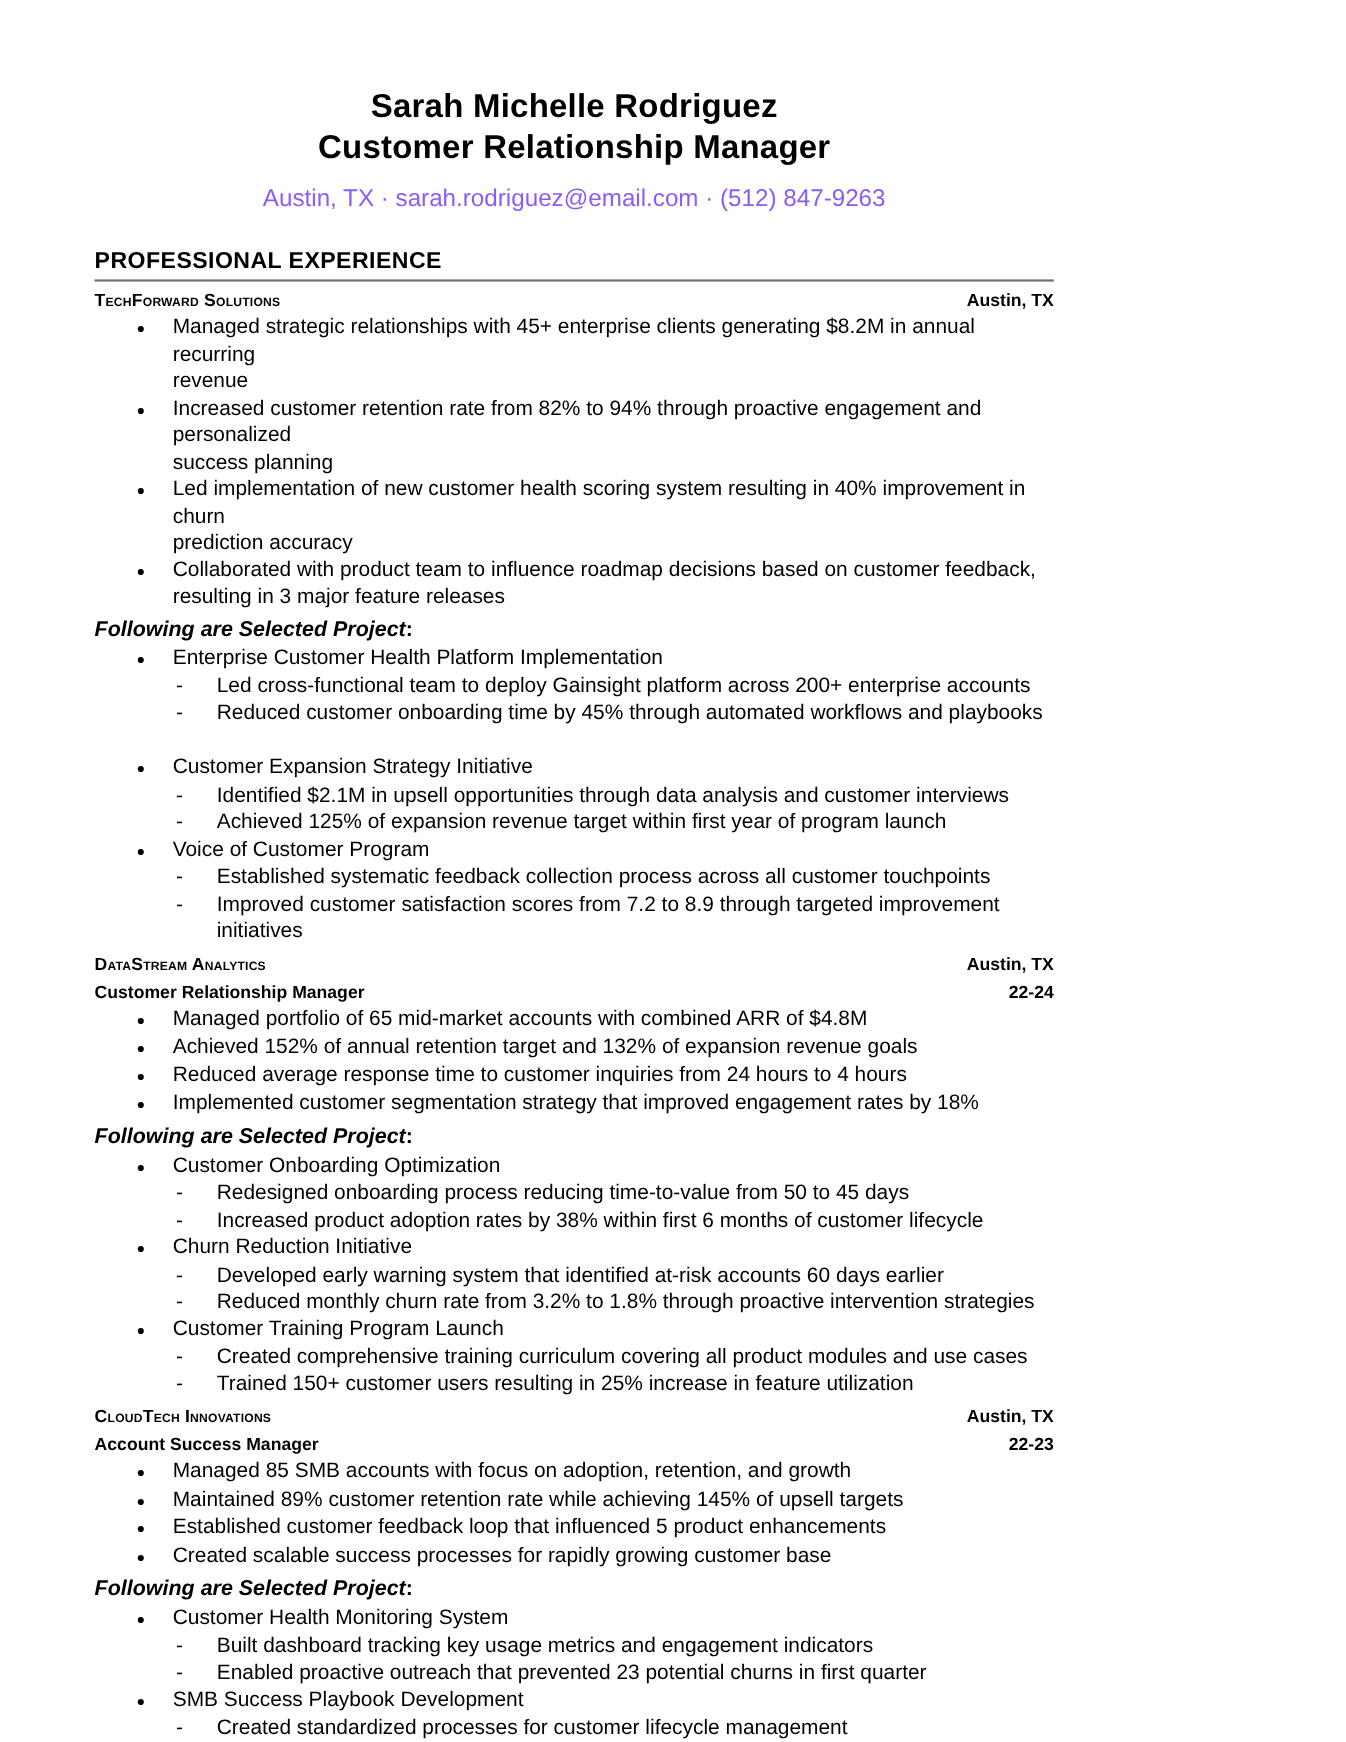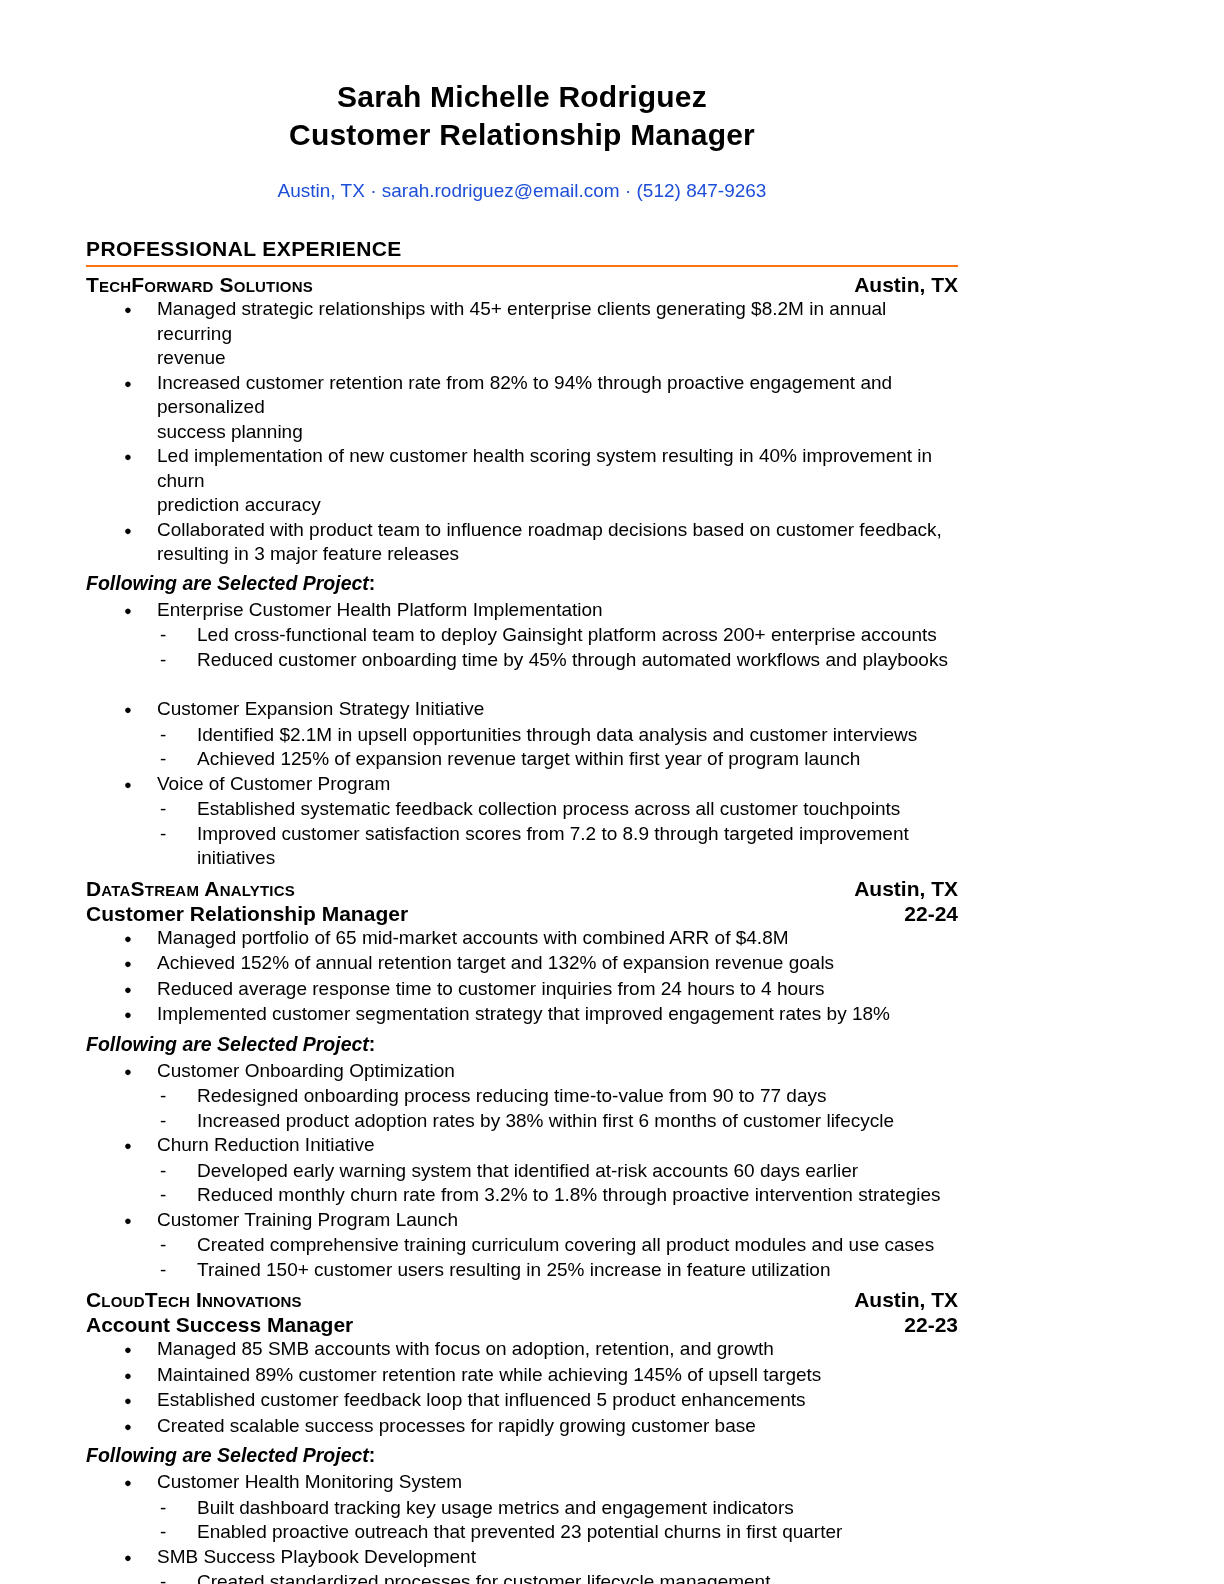--- a/index.html
+++ b/index.html
@@ -8,34 +8,34 @@
     background: #ffffff;
     color: #000000;
     font-family: "Liberation Sans", sans-serif;
     overflow: hidden;
   }
   .page { box-sizing: border-box; width: 1044px; padding: 78px 86px 0 86px; }
 
   
   .resume-header { text-align: center; }
   .name-line { font-size: 30px; font-weight: 700; line-height: 38px; letter-spacing: 0.2px; }
-  .contact-line { font-size: 19px; line-height: 24px; margin-top: 25px; color: #1d4ed8; }
+  .contact-line { font-size: 22px; line-height: 24px; margin-top: 14px; color: #8b5cf6; }
 
   
   .section-title {
     margin-top: 34px;
     font-size: 21px; font-weight: 700; letter-spacing: 0.4px;
-    border-bottom: 2px solid #f97316;
+    border-bottom: 2px solid #737373;
     padding-bottom: 4px;
   }
 
   
   .job { margin-top: 5px; }
   .hdr-row { display: flex; justify-content: space-between; align-items: baseline;
-             font-weight: 700; font-size: 21px; line-height: 25px; }
+             font-weight: 700; font-size: 16px; line-height: 25px; }
   .company { font-variant: small-caps; letter-spacing: 0.2px; }
   .loc, .dates { font-weight: 700; text-align: left; }
 
   .bullet-row, .sub-row {
     display: flex; align-items: flex-start;
     font-size: 19px; line-height: 24.5px;
   }
   .bullet-row { padding-left: 38px; }
   .bullet-row > .marker { flex: none; width: 33px; font-size: 13px; line-height: 24.5px; padding-top: 1px; }
   .sub-row { padding-left: 74px; }
@@ -159,21 +159,21 @@
           </div>
         </div>
     <div class="projects-label"><span class="lbl-em">Following are Selected Project</span><span class="lbl-colon">:</span></div>
     <div class="projects">
           <div class="bullet-row">
             <span class="marker">●</span>
             <span class="text">Customer Onboarding Optimization</span>
           </div>
           <div class="sub-row">
             <span class="marker">-</span>
-            <span class="text">Redesigned onboarding process reducing time-to-value from 90 to 77 days</span>
+            <span class="text">Redesigned onboarding process reducing time-to-value from 50 to 45 days</span>
           </div>
           <div class="sub-row">
             <span class="marker">-</span>
             <span class="text">Increased product adoption rates by 38% within first 6 months of customer lifecycle</span>
           </div>
           <div class="bullet-row">
             <span class="marker">●</span>
             <span class="text">Churn Reduction Initiative</span>
           </div>
           <div class="sub-row">

